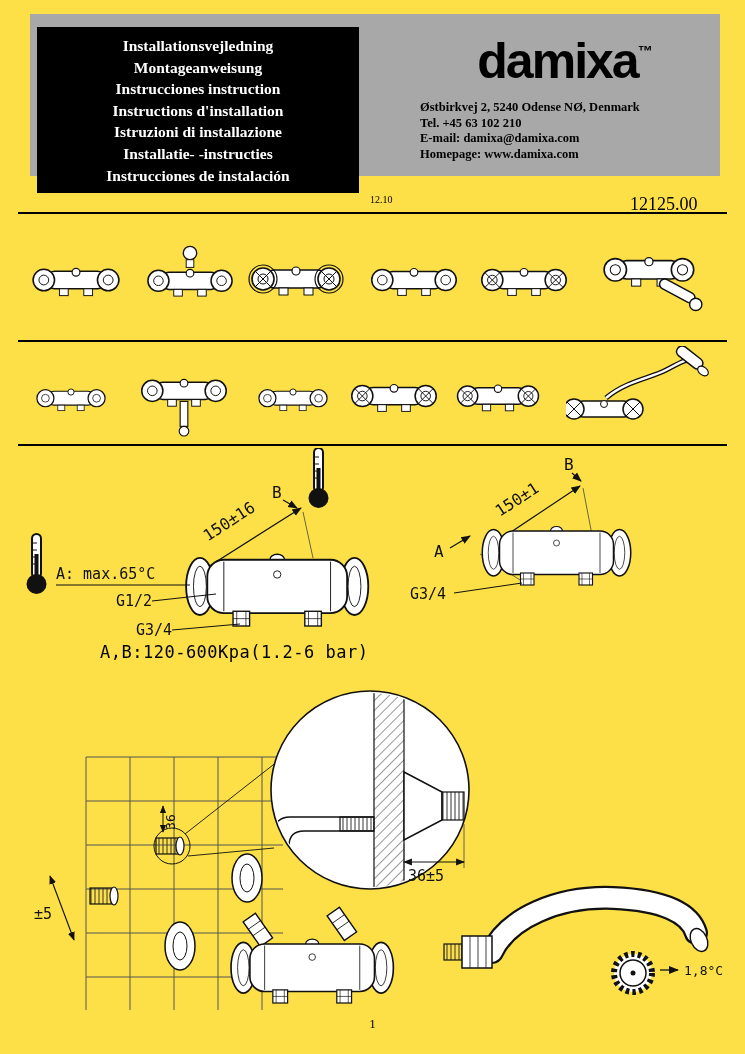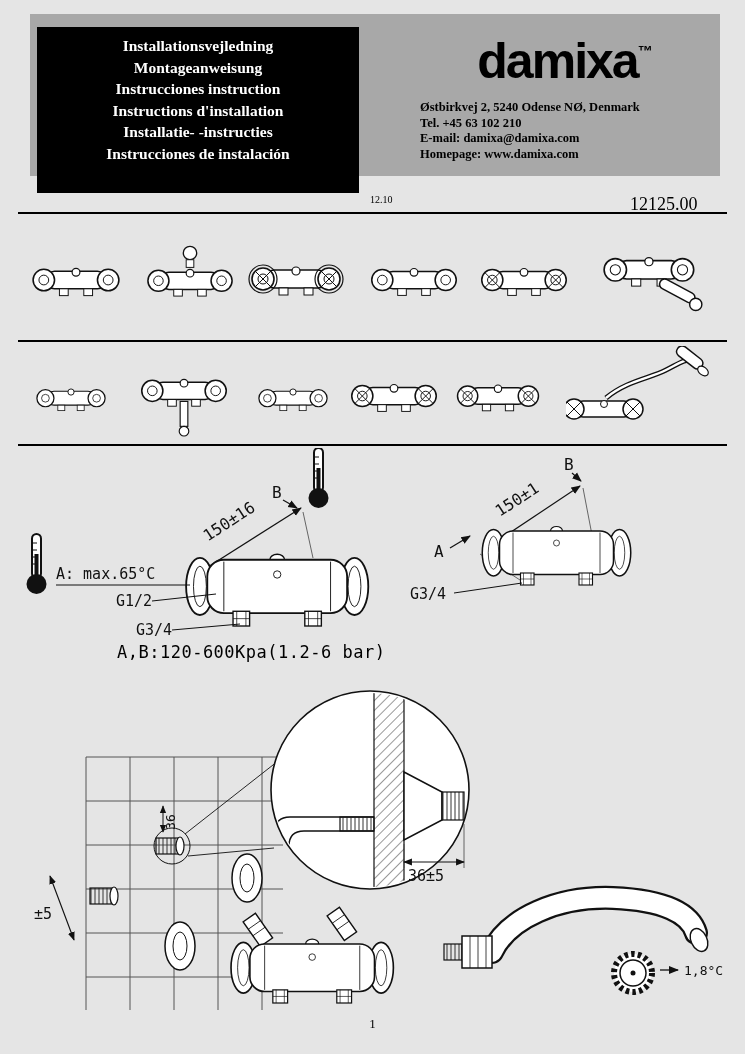--- a/index.html
+++ b/index.html
@@ -1,35 +1,35 @@
 <!DOCTYPE html>
 <html><head>
 <meta charset="utf-8">
 <style>
   * { margin:0; padding:0; box-sizing:border-box; }
   html,body { background:#9a9a9a; }
   .page {
     position:relative; width:745px; height:1054px; margin:0 auto;
-    background:#e5e5e5; color:#000; overflow:hidden;
+    background:#fde047; color:#000; overflow:hidden;
     font-family:"Liberation Serif", serif;
   }
   .abs { position:absolute; }
   .header-band { left:30px; top:14px; width:690px; height:162px; background:#a8a8a8; }
   .lang-box { left:37px; top:27px; width:322px; height:166px; background:#000; color:#fff; text-align:center; padding-top:8px; }
   .lang-line { font-size:15.5px; font-weight:bold; line-height:21.6px; white-space:nowrap; }
   .brand { left:420px; top:36px; width:290px; text-align:center;
            font-family:"Liberation Sans", sans-serif; font-weight:bold;
            font-size:50px; letter-spacing:-2px; line-height:1; color:#000; }
   .brand sup { font-size:15px; letter-spacing:0; vertical-align:22px; }
   .address { left:420px; top:100px; font-size:12.5px; font-weight:bold; line-height:15.6px; }
   .doc-date { left:370px; top:194px; font-size:10px; }
   .doc-number { left:630px; top:194px; width:82px; text-align:left; font-size:18px; }
   .rule { left:18px; width:709px; height:2px; background:#000; }
   .cad { font-family:"DejaVu Sans Mono", monospace; }
-  .pressure { left:117px; top:642px; font-size:17px; letter-spacing:0.5px; }
+  .pressure { left:100px; top:642px; font-size:17px; letter-spacing:0.5px; }
   .page-number { left:0; top:1016px; width:745px; text-align:center; font-size:13px; }
   svg { display:block; }
   svg text { font-family:"DejaVu Sans Mono", monospace; fill:#111; }
   .thin { stroke:#111; stroke-width:1; fill:none; }
 </style>
 </head>
 <body>
 
 <div class="page">
 
@@ -77,20 +77,21 @@
     </defs>
   </svg>
 
   <div class="abs header-band"></div>
 
   <div class="abs lang-box">
     <div class="lang-line">Installationsvejledning</div>
     <div class="lang-line">Montageanweisung</div>
     <div class="lang-line">Instrucciones instruction</div>
     <div class="lang-line">Instructions d'installation</div>
+    <div class="lang-line">Istruzioni di installazione</div>
     <div class="lang-line">Installatie- -instructies</div>
     <div class="lang-line">Instrucciones de instalación</div>
   </div>
 
   <div class="abs brand"><span>damixa</span><sup>™</sup></div>
 
   <div class="abs address">
     <div>Østbirkvej 2, 5240 Odense NØ, Denmark</div>
     <div>Tel. +45 63 102 210</div>
     <div>E-mail: damixa@damixa.com</div>

